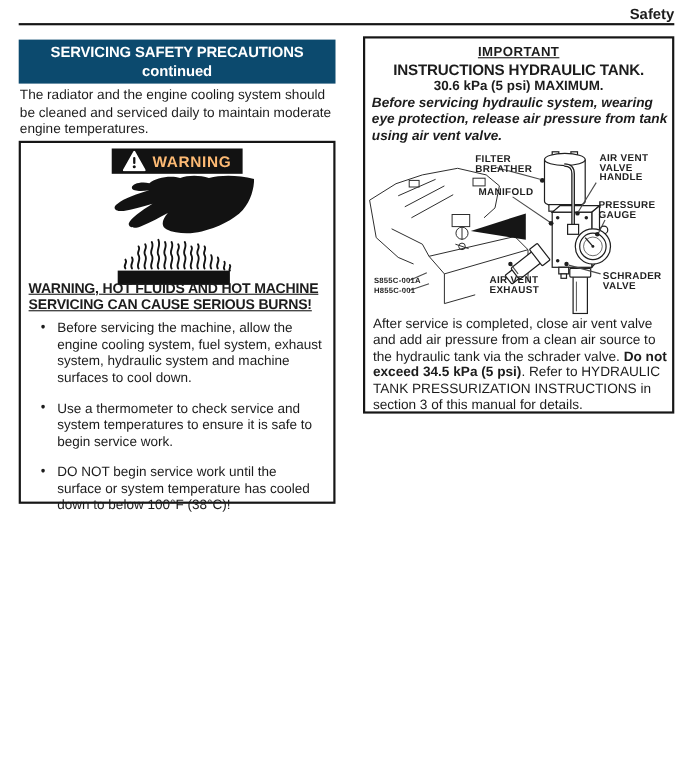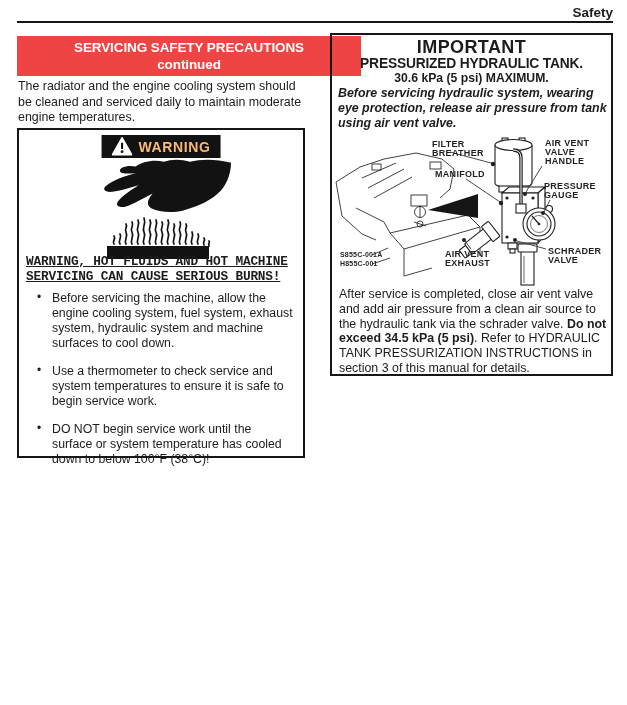--- a/index.html
+++ b/index.html
@@ -7,43 +7,43 @@
     position:relative; width:627px; height:705px; background:#ffffff;
     font-family:"Liberation Sans", sans-serif; color:#1c1c1c; overflow:hidden;
   }
   
   .hdr-left  { position:absolute; left:18px; top:5px;  font-size:13.5px; font-weight:bold; letter-spacing:-0.1px; }
   .hdr-right { position:absolute; right:14px; top:5px; font-size:13.5px; font-weight:bold; }
   .hdr-rule  { position:absolute; left:17px; top:21px; width:596px; height:2px; background:#161616; }
 
   
   .sec-title {
-    position:absolute; left:17px; top:36px; width:344px; height:40px;
-    background:#ef4444; color:#ffffff; text-align:center; font-weight:bold;
+    position:absolute; left:17px; top:36px; width:288px; height:40px;
+    background:#0c4a6e; color:#ffffff; text-align:center; font-weight:bold;
     font-size:13.5px; line-height:16.5px; padding-top:4px; box-sizing:border-box; letter-spacing:-0.1px;
   }
   .intro { position:absolute; left:18px; top:79px; width:292px; margin:0; font-size:12.4px; line-height:15.6px; }
 
   .warn-box { position:absolute; left:17px; top:128px; width:288px; height:330px; border:2px solid #161616; box-sizing:border-box; }
   .warn-label {
     position:absolute; left:50%; transform:translateX(-50%); top:5px; height:23px;
     background:#121212; color:#fdba74; display:flex; align-items:center; gap:6px;
     padding:0 10px; font-weight:bold; font-size:14px; letter-spacing:0.6px;
   }
   .hand-icon { position:absolute; left:50%; transform:translateX(-50%); top:29px; }
   .heat-icon { position:absolute; left:50%; transform:translateX(-50%); top:86px; }
   .warn-statement { position:absolute; left:7px; top:125px; font-size:12.8px; font-weight:bold; line-height:14.6px; letter-spacing:-0.2px; }
-  .warn-statement div { text-decoration:underline; white-space:nowrap;font-family:Liberation Mono, monospace; }
+  .warn-statement div { text-decoration:underline; white-space:nowrap; }
   .bullets { position:absolute; left:0; top:161px; margin:0; padding:0; list-style:none; width:100%; box-sizing:border-box; }
   .bullets li { position:relative; padding-left:33px; padding-right:8px; font-size:12.3px; line-height:15px; margin-bottom:13px; box-sizing:border-box; }
   .bullets li::before { content:"\2022"; position:absolute; left:18px; top:-1px; font-size:12px; }
 
   
   .imp-box { position:absolute; left:330px; top:33px; width:283px; height:343px; border:2px solid #161616; box-sizing:border-box; }
-  .imp-title { text-align:center; font-weight:bold; font-size:18px;   line-height:19px; margin-top:3px; letter-spacing:0.4px; }
+  .imp-title { text-align:center; font-weight:bold; font-size:12px;   line-height:19px; margin-top:3px; letter-spacing:0.4px;text-decoration:underline; }
   .imp-sub   { text-align:center; font-weight:bold; font-size:13.8px; line-height:14.5px; letter-spacing:-0.2px; }
   .imp-limit { text-align:center; font-weight:bold; font-size:12.2px; line-height:13.5px; }
   .imp-note  { margin:1px 0 0 6px; width:270px; font-weight:bold; font-style:italic; font-size:12.4px; line-height:15px; }
   .diagram   { position:absolute; left:0px; top:101px; }
   .after     { position:absolute; left:7px; top:252px; width:270px; margin:0; font-size:12.4px; line-height:14.8px; }
 
   
   .dlabel { font-family:"Liberation Sans", sans-serif; font-weight:bold; font-size:9px; letter-spacing:0.3px; fill:#1f1f1f; }
   .dcode  { font-family:"Liberation Sans", sans-serif; font-weight:bold; font-size:7px; letter-spacing:0.2px; fill:#1f1f1f; }
   .sketch { stroke:#2c2c2c; stroke-width:0.9; fill:none; }
@@ -110,21 +110,21 @@
 
     <ul class="bullets">
       <li><span>Before servicing the machine, allow the engine cooling system, fuel system, exhaust system, hydraulic system and machine surfaces to cool down.</span></li>
       <li><span>Use a thermometer to check service and system temperatures to ensure it is safe to begin service work.</span></li>
       <li><span>DO NOT begin service work until the surface or system temperature has cooled down to below 100°F (38°C)!</span></li>
     </ul>
   </div>
 
   <div class="imp-box">
     <div class="imp-title">IMPORTANT</div>
-    <div class="imp-sub">PRESSURIZED HYDRAULIC TANK.</div>
+    <div class="imp-sub">INSTRUCTIONS HYDRAULIC TANK.</div>
     <div class="imp-limit">30.6 kPa (5 psi) MAXIMUM.</div>
     <p class="imp-note">Before servicing hydraulic system, wearing eye protection,  release air pressure from tank using air vent valve.</p>
 
     <svg class="diagram" width="280" height="150" viewBox="0 0 280 150">
 
       <g class="sketch">
         <path d="M4,46 L28,31 L52,23 L84,17 L110,23 L122,33"></path>
         <path d="M4,46 L10,80 L30,98 L44,104"></path>
         <path d="M122,33 L118,53 L108,62"></path>
         <path d="M30,42 L64,27 M36,52 L72,33 M42,62 L80,41 M24,72 L52,86"></path>

